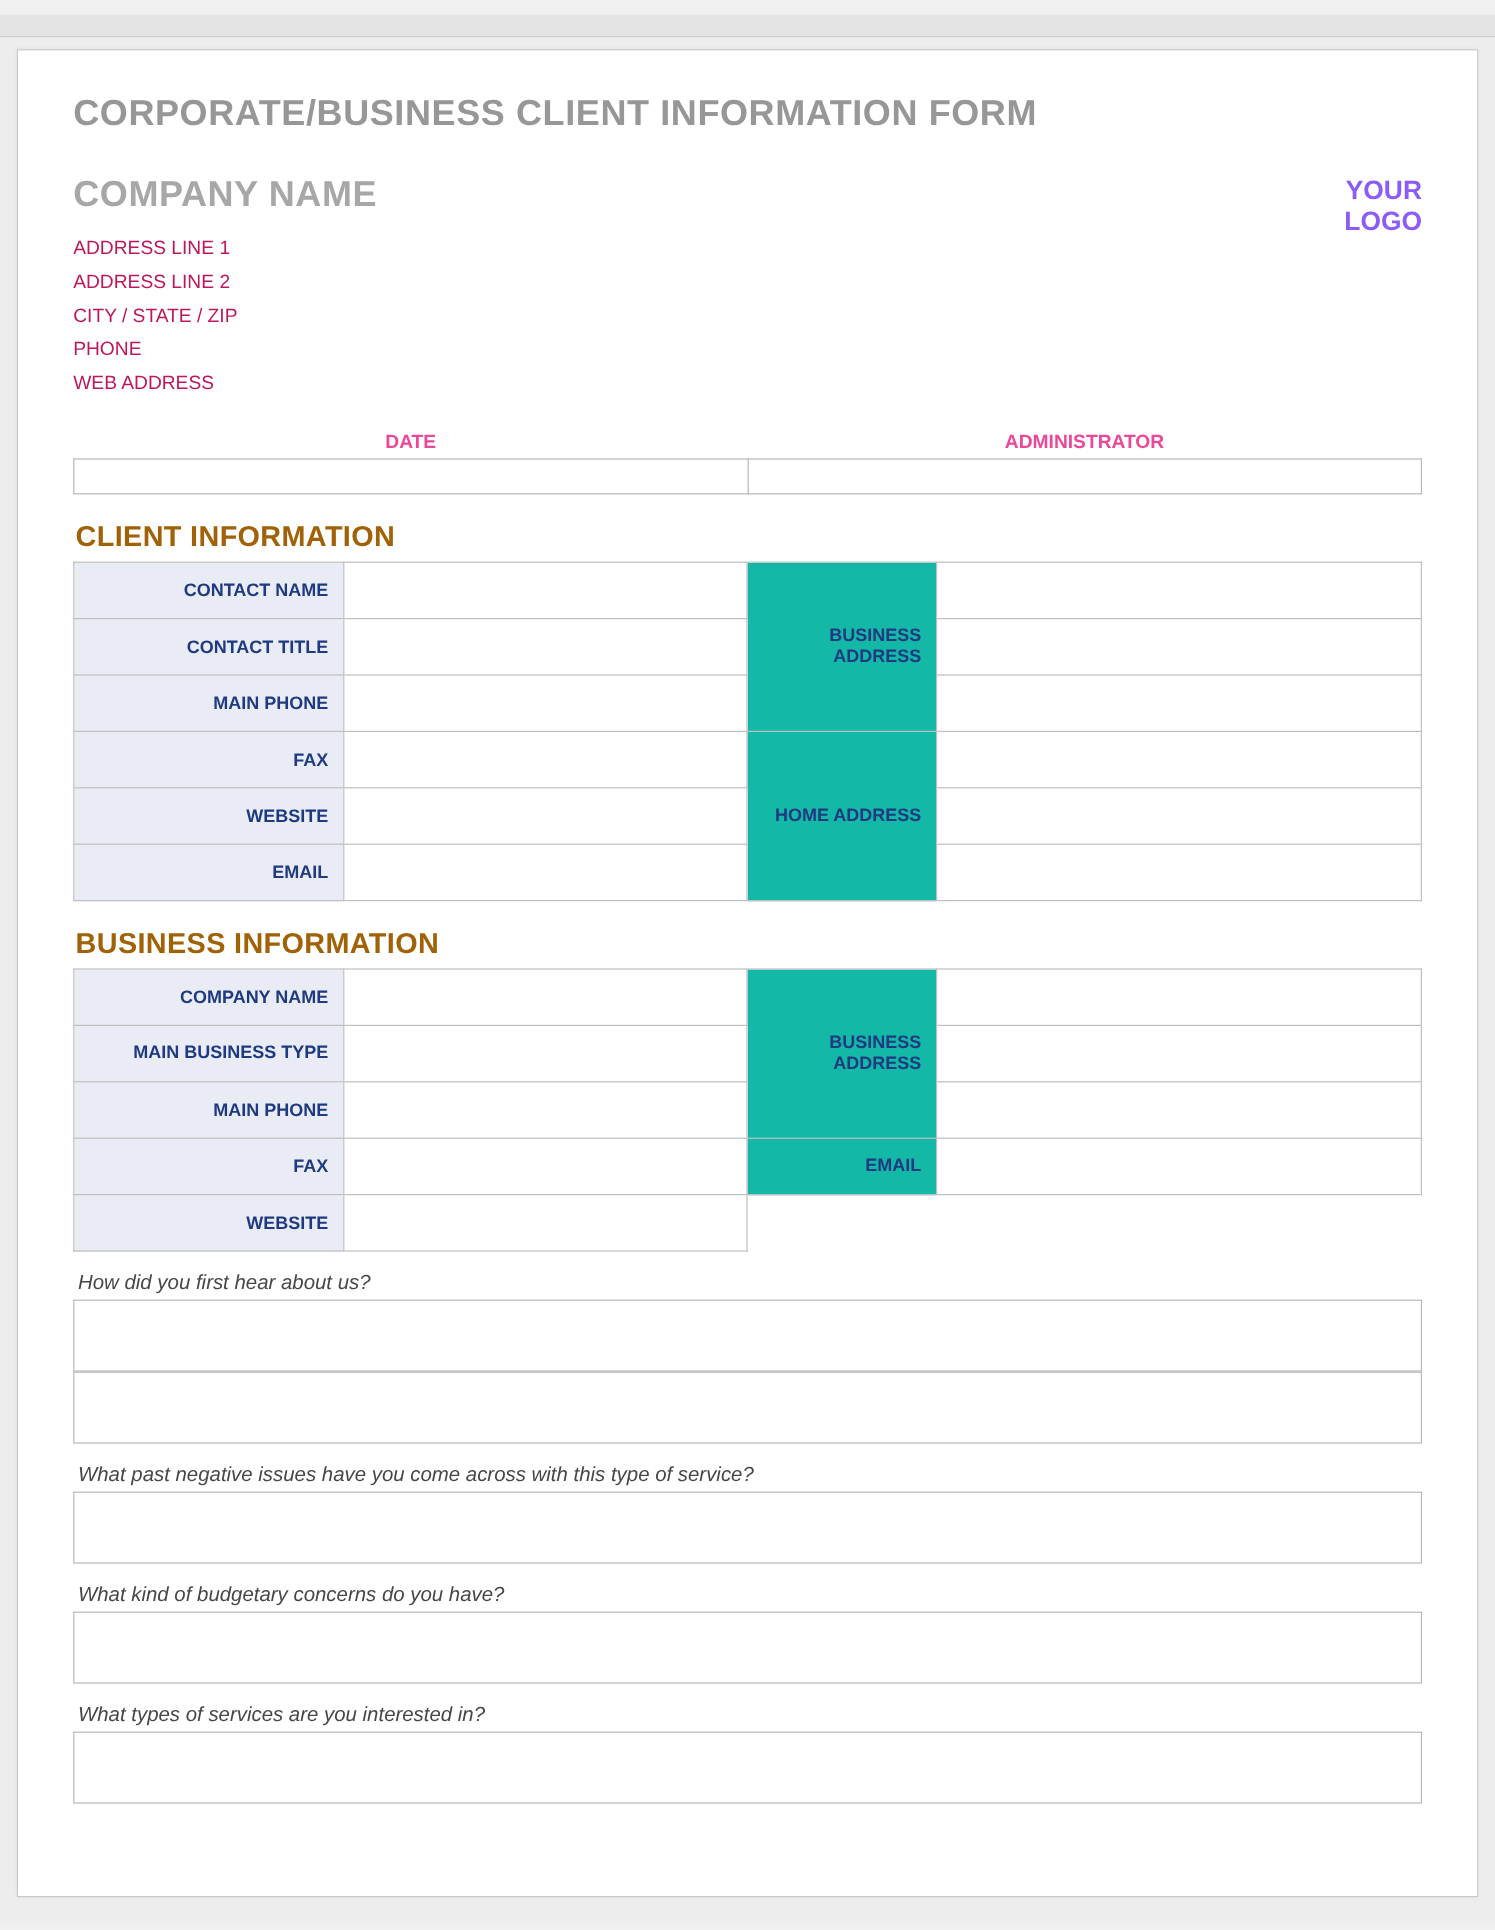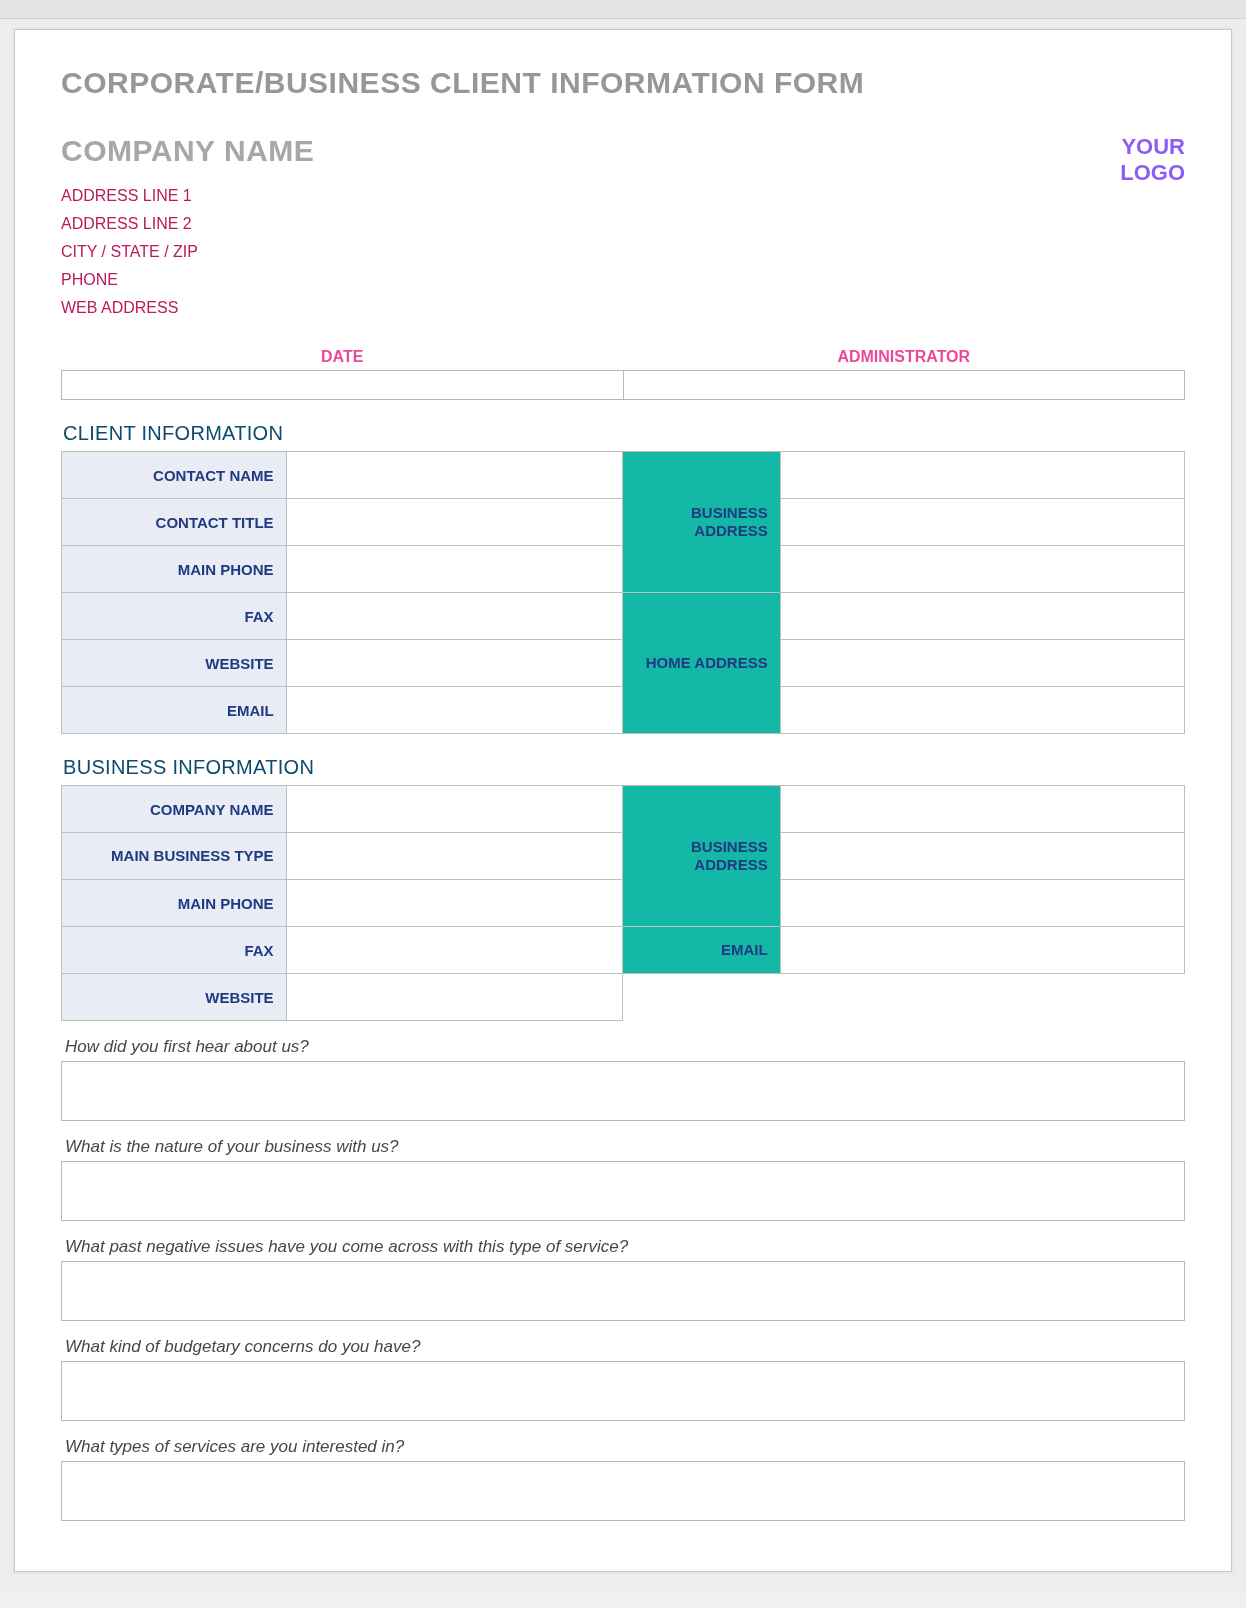--- a/index.html
+++ b/index.html
@@ -1,30 +1,30 @@
 <!DOCTYPE html>
 <html><head>
 <meta charset="utf-8">
 <style>
   html,body{margin:0;padding:0;background:#f0f0f0;font-family:Arial,Helvetica,sans-serif;}
-  .viewport{width:1246px;margin:0 auto;background:#ededed;overflow:hidden;}
+  .viewport{width:1246px;margin:12px auto;background:#ededed;overflow:hidden;}
   .topstrip{height:18px;background:#e4e4e4;border-bottom:1px solid #d0d0d0;}
   .page{background:#fff;margin:10px 14px 20px 14px;border:1px solid #c8c8c8;box-shadow:0 0 4px rgba(0,0,0,.08);padding:36px 46px 50px 46px;min-height:1540px;box-sizing:border-box;position:relative;}
 
   .form-title{font-size:30px;font-weight:700;color:#979797;letter-spacing:.5px;margin:0 0 34px 0;}
   .headrow{display:flex;justify-content:space-between;align-items:flex-start;}
   .company-name{font-size:30px;font-weight:700;color:#a7a7a7;margin:0 0 14px 0;letter-spacing:.5px;}
   .addr-block div{font-size:16px;color:#be185d;line-height:28px;}
   .logo-slot{text-align:right;color:#8b5cf6;font-size:22px;font-weight:600;line-height:26px;}
 
   .date-admin{width:100%;border-collapse:collapse;margin-top:22px;}
   .date-admin th{font-size:16px;font-weight:700;text-align:center;padding:4px 6px;color:#ec4899;}
   .date-admin td{border:1px solid #b8b8b8;height:26px;}
 
-  .section-title{font-size:20px;color:#0c4a6e;margin:22px 0 6px 2px;font-weight:400;letter-spacing:.3px;}
+  .section-title{font-size:24px;color:#a16207;margin:22px 0 6px 2px;font-weight:700;letter-spacing:.3px;}
 
   table.info{width:100%;border-collapse:collapse;table-layout:fixed;border-radius:14px;}
   table.info td{border:1px solid #bfbfbf;height:38px;vertical-align:middle;}
   td.lbl{background:#e9ecf4;color:#1f3a80;font-weight:700;font-size:15px;text-align:right;padding:4px 12px 4px 8px;}
   td.lbl.multi{line-height:18px;}
   td.val{background:#fff;}
   td.mergelbl{background:#14b8a6;color:#1f3a80;font-weight:700;font-size:15px;text-align:right;padding:4px 12px 4px 8px;line-height:18px;}
 
   .question{font-size:17px;font-style:italic;color:#474747;margin:16px 0 4px 4px;}
   .answer-box{border:1px solid #b8b8b8;height:58px;}
@@ -151,21 +151,20 @@
         <td class="val"></td>
         <td style="border:none;background:transparent;"></td>
         <td style="border:none;background:transparent;"></td>
       </tr>
     </tbody>
       </table>
 
     <div class="question">How did you first hear about us?</div>
     <div class="answer-box"></div>
 
-    <div class="question">What is the nature of your business with us?</div>
     <div class="answer-box"></div>
 
     <div class="question">What past negative issues have you come across with this type of service?</div>
     <div class="answer-box"></div>
 
     <div class="question">What kind of budgetary concerns do you have?</div>
     <div class="answer-box"></div>
 
     <div class="question">What types of services are you interested in?</div>
     <div class="answer-box"></div>

